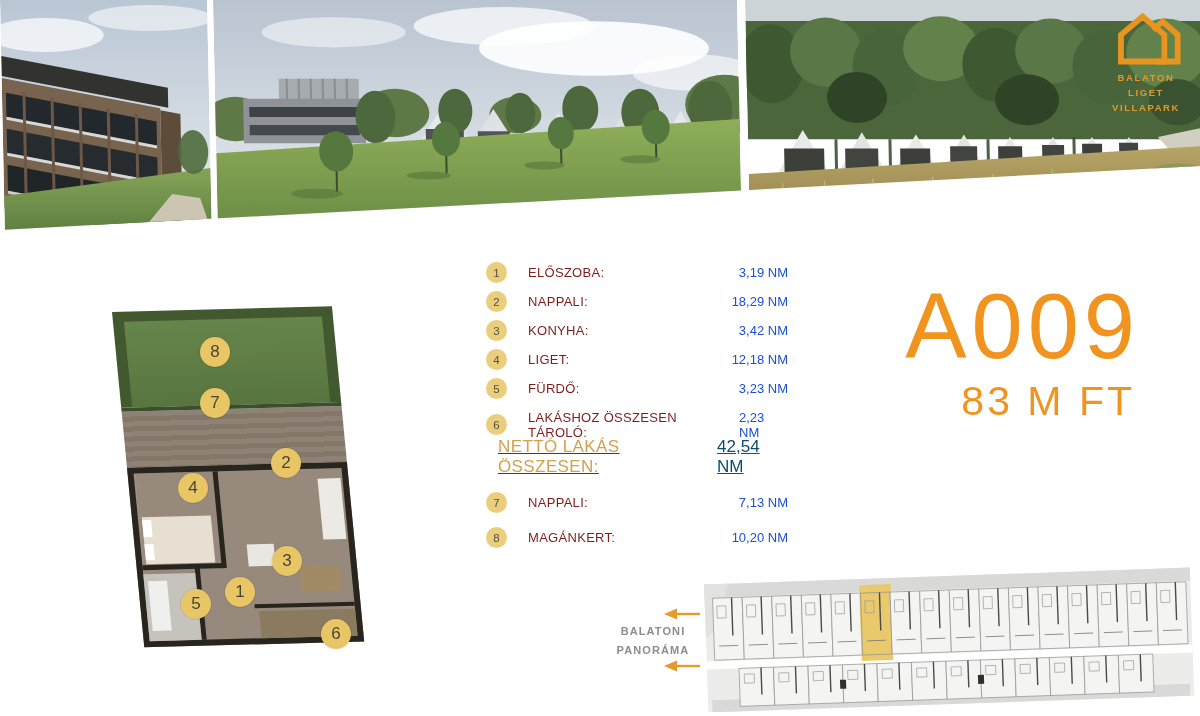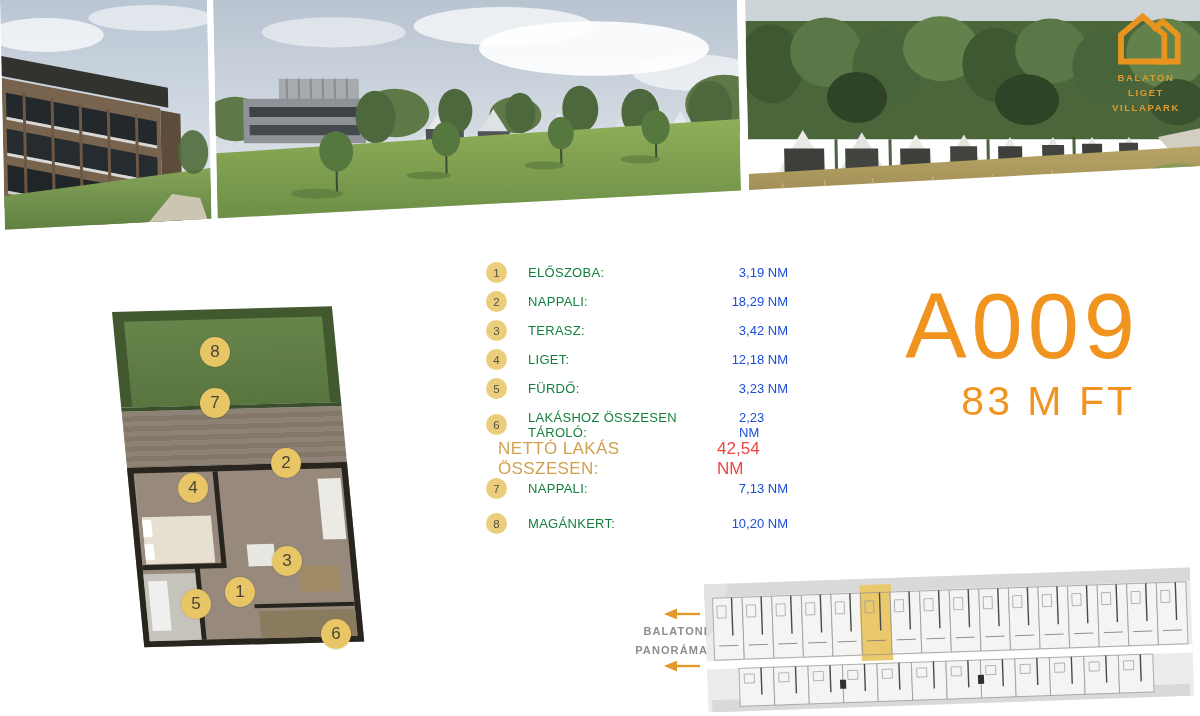--- a/index.html
+++ b/index.html
@@ -36,37 +36,37 @@
              display:flex;align-items:center;justify-content:center;
              font-size:17px;color:#4A4435;box-shadow:0 0 0 1px rgba(0,0,0,.07);}
 
   
   .room-area{position:absolute;left:486px;top:258px;width:302px;}
   .room-row{display:flex;align-items:center;height:29px;}
   .room-row.gap-before{margin-top:7px;}
   .badge{flex:0 0 auto;width:21px;height:21px;border-radius:50%;
          display:flex;align-items:center;justify-content:center;
          font-size:11.5px;color:#55503F;}
-  .room-label{margin-left:21px;font-size:13px;letter-spacing:.3px;color:#15803d;}
+  .room-label{margin-left:21px;font-size:13px;letter-spacing:.3px;color:#7f1d1d;}
   .room-value{margin-left:auto;font-size:13px;color:#1d4ed8;}
-  .total-row{display:flex;align-items:flex-start;padding-left:12px;height:24px;}
+  .total-row{display:flex;align-items:flex-end;margin-top:14px;padding-left:12px;height:24px;text-decoration:underline;}
   .total-label{font-size:17px;letter-spacing:.4px;}
   .total-value{margin-left:auto;font-size:17px;}
   .outdoor .room-row{height:35px;}
   .outdoor{margin-top:8px;}
 
   
   .unit-panel{position:absolute;right:65px;top:282px;text-align:right;}
   .unit-code{font-size:92px;line-height:88px;font-weight:400;letter-spacing:5px;margin-right:-5px;}
   .price-label{margin-top:16px;font-size:32px;font-weight:700;color:#2D2D31;letter-spacing:.5px;}
   .price-value{margin-top:8px;font-size:41px;font-weight:400;letter-spacing:3px;}
 
   
   .siteplan{position:absolute;left:700px;top:560px;width:500px;height:152px;}
-  .panorama{position:absolute;left:598px;top:604px;width:110px;text-align:right;}
+  .panorama{position:absolute;left:598px;top:604px;width:110px;text-align:center;}
   .pan-line{font-size:11px;font-weight:600;letter-spacing:1.1px;color:#8D8D8D;line-height:19px;}
   .pan-arrows{position:absolute;left:660px;top:602px;}
 </style>
 </head>
 <body>
 
 <div class="canvas">
 
   <div class="photo-band">
 
@@ -298,42 +298,42 @@
           <span class="room-label">ELŐSZOBA:</span>
           <span class="room-value">3,19 NM</span>
         </div>
         <div class="room-row">
           <span class="badge" style="background: rgb(235, 206, 124);">2</span>
           <span class="room-label">NAPPALI:</span>
           <span class="room-value">18,29 NM</span>
         </div>
         <div class="room-row">
           <span class="badge" style="background: rgb(235, 206, 124);">3</span>
-          <span class="room-label">TERASZ:</span>
+          <span class="room-label">KONYHA:</span>
           <span class="room-value">3,42 NM</span>
         </div>
         <div class="room-row">
           <span class="badge" style="background: rgb(235, 206, 124);">4</span>
           <span class="room-label">LIGET:</span>
           <span class="room-value">12,18 NM</span>
         </div>
         <div class="room-row">
           <span class="badge" style="background: rgb(235, 206, 124);">5</span>
           <span class="room-label">FÜRDŐ:</span>
           <span class="room-value">3,23 NM</span>
         </div>
         <div class="room-row gap-before">
           <span class="badge" style="background: rgb(235, 206, 124);">6</span>
           <span class="room-label">LAKÁSHOZ ÖSSZESEN TÁROLÓ:</span>
           <span class="room-value">2,23 NM</span>
         </div>
       </div>
     <div class="total-row">
       <span class="total-label" style="color: rgb(208, 162, 78);">NETTÓ LAKÁS ÖSSZESEN:</span>
-      <span class="total-value" style="color: #ef4444;">42,54 NM</span>
+      <span class="total-value" style="color: #0c4a6e;">42,54 NM</span>
     </div>
     <div id="outdoor-list" class="outdoor">
         <div class="room-row">
           <span class="badge" style="background: rgb(235, 206, 124);">7</span>
           <span class="room-label">NAPPALI:</span>
           <span class="room-value">7,13 NM</span>
         </div>
         <div class="room-row">
           <span class="badge" style="background: rgb(235, 206, 124);">8</span>
           <span class="room-label">MAGÁNKERT:</span>

